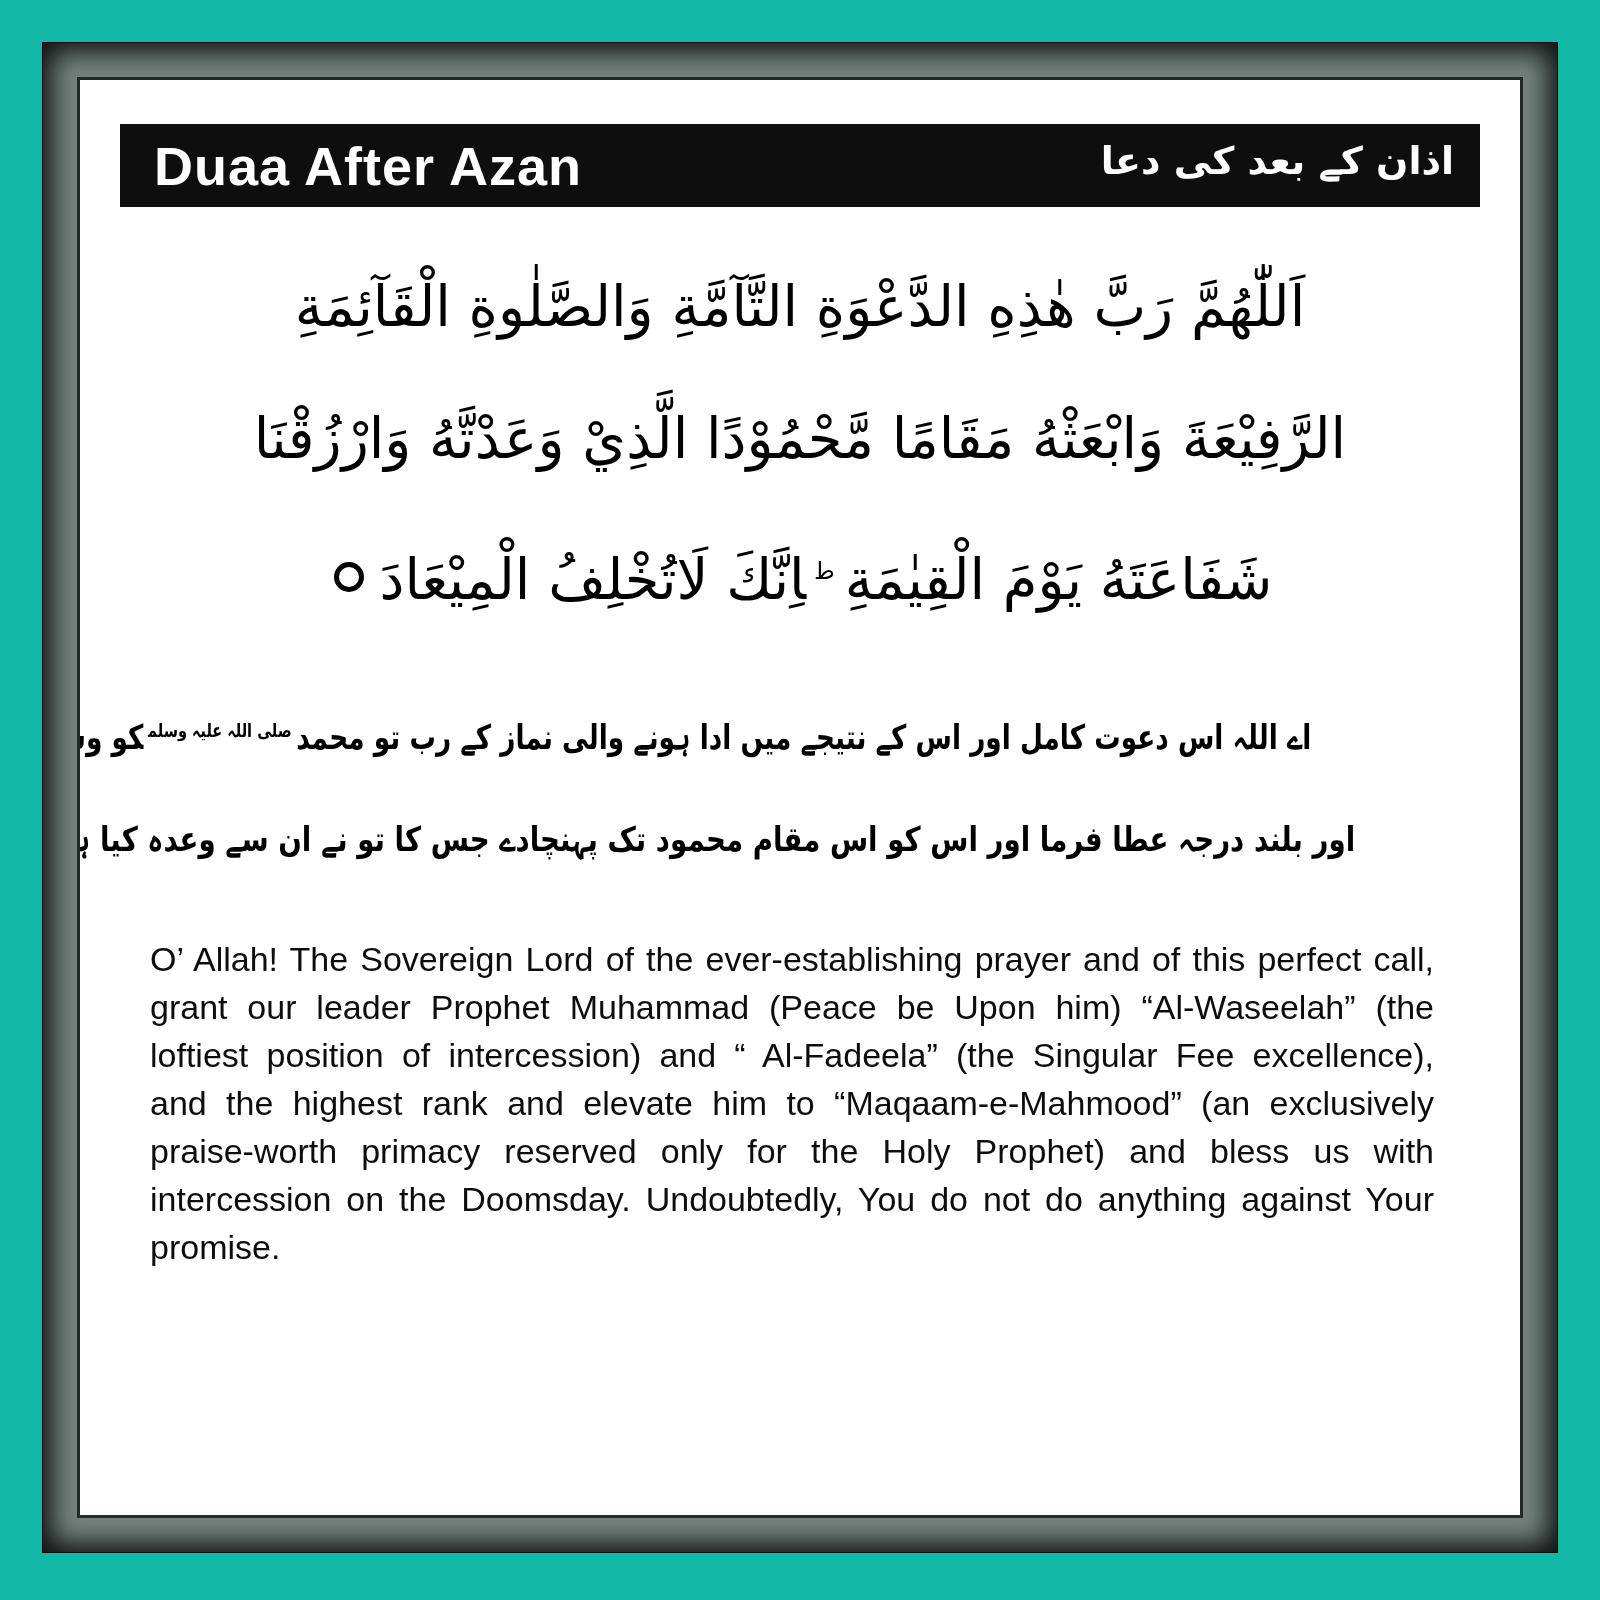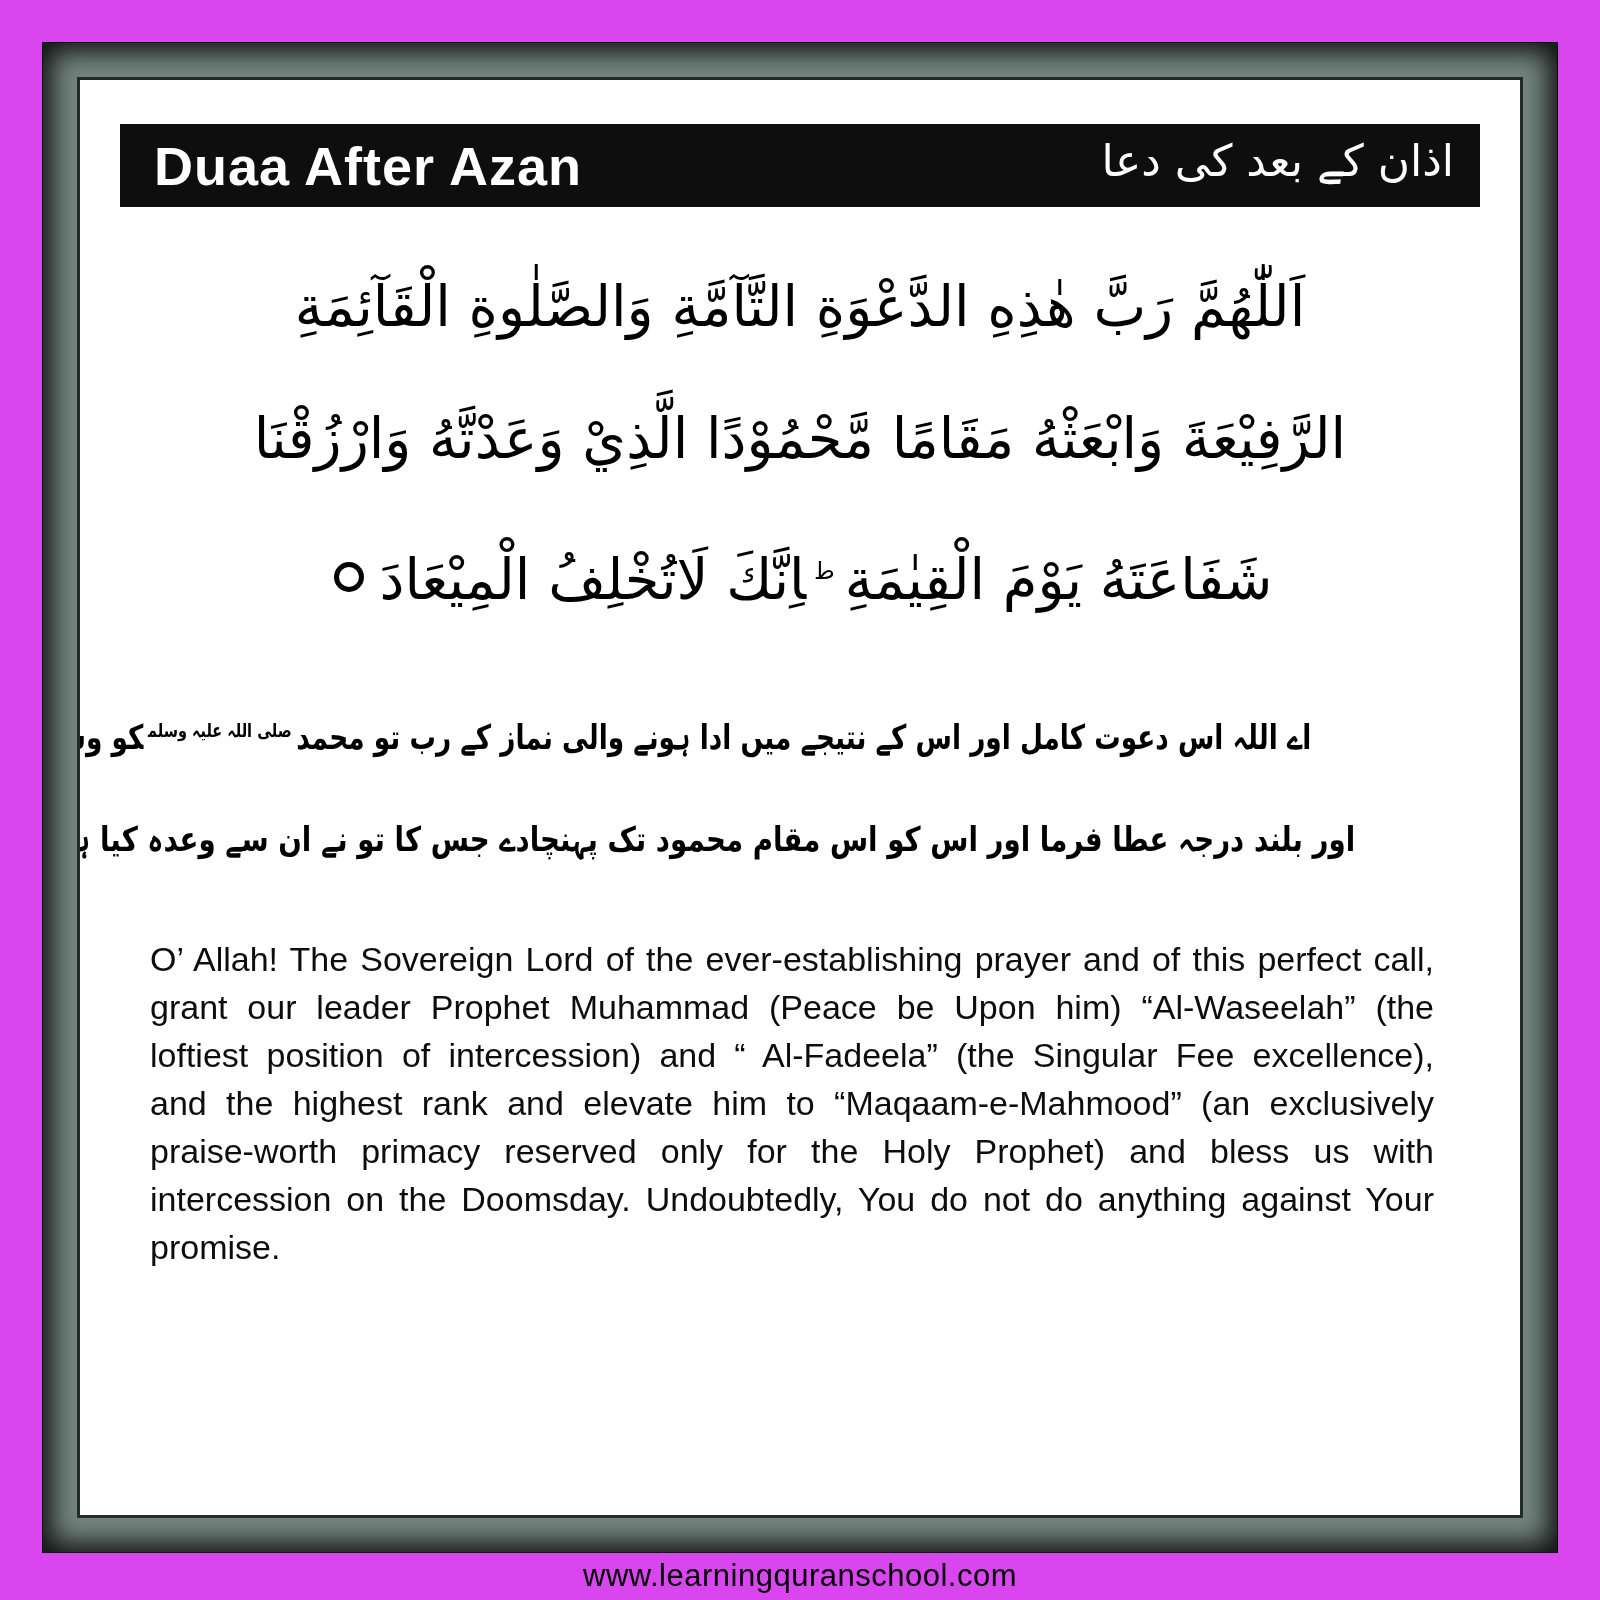--- a/index.html
+++ b/index.html
@@ -1,34 +1,34 @@
 <!DOCTYPE html>
 <html><head>
 <meta charset="utf-8">
 <style>
   * { margin:0; padding:0; box-sizing:border-box; }
   html,body { width:1600px; height:1600px; background:#ffffff; overflow:hidden;
               font-family:"Liberation Sans", sans-serif; }
 
-  .page   { width:1600px; height:1600px; padding:42px 42px 7px 42px; background:#d946ef; }
+  .page   { width:1600px; height:1600px; padding:42px 42px 7px 42px; background:#14b8a6; }
 
   
   .frame  { width:1516px; height:1511px; background:#76857f; padding:37px;
             border:1px solid #0a0a0a;
             box-shadow: inset 0 0 26px 9px rgba(5,8,8,0.92); }
 
   .content{ width:100%; height:100%; background:#ffffff;
             outline:3px solid #232b29; position:relative; overflow:hidden; }
 
   
   .titlebar { margin:44px 40px 0 40px; height:83px; background:#0e0e0e;
               display:flex; align-items:center; justify-content:space-between;
               padding:0 26px 0 34px; }
   .title-en { color:#ffffff; font-weight:bold; font-size:54px; letter-spacing:1px; }
-  .title-ur { color:#ffffff; font-weight:normal; font-size:44px; direction:rtl;
+  .title-ur { color:#ffffff; font-weight:bold; font-size:38px; direction:rtl;
               font-family:"DejaVu Sans", sans-serif; padding-bottom:10px; }
 
   
   .arabic { margin-top:34px; }
   .ar-line { width:100%; height:132px; text-align:center; white-space:nowrap;
              direction:rtl; }
   .ar-line .fit { display:inline-block; white-space:nowrap; direction:rtl;
              font-family:"DejaVu Sans", sans-serif; font-weight:normal;
              font-size:56px; line-height:132px; color:#000; }
   .waqf   { font-size:0.42em; vertical-align:super; margin:0 10px; }
@@ -86,16 +86,13 @@
         </div>
       </div>
 
       <div class="english">
         <p>O’ Allah! The Sovereign Lord of the ever-establishing prayer and of this perfect call, grant our leader Prophet Muhammad (Peace be Upon him) “Al-Waseelah” (the loftiest position of intercession) and “ Al-Fadeela” (the Singular Fee excellence), and the highest rank and elevate him to “Maqaam-e-Mahmood” (an exclusively praise-worth primacy reserved only for the Holy Prophet) and bless us with intercession on the Doomsday. Undoubtedly, You do not do anything against Your promise.</p>
       </div>
 
     </div>
   </div>
 
-  <div class="footer">
-    <span>www.learningquranschool.com</span>
-  </div>
 </div>
 
 </body></html>

